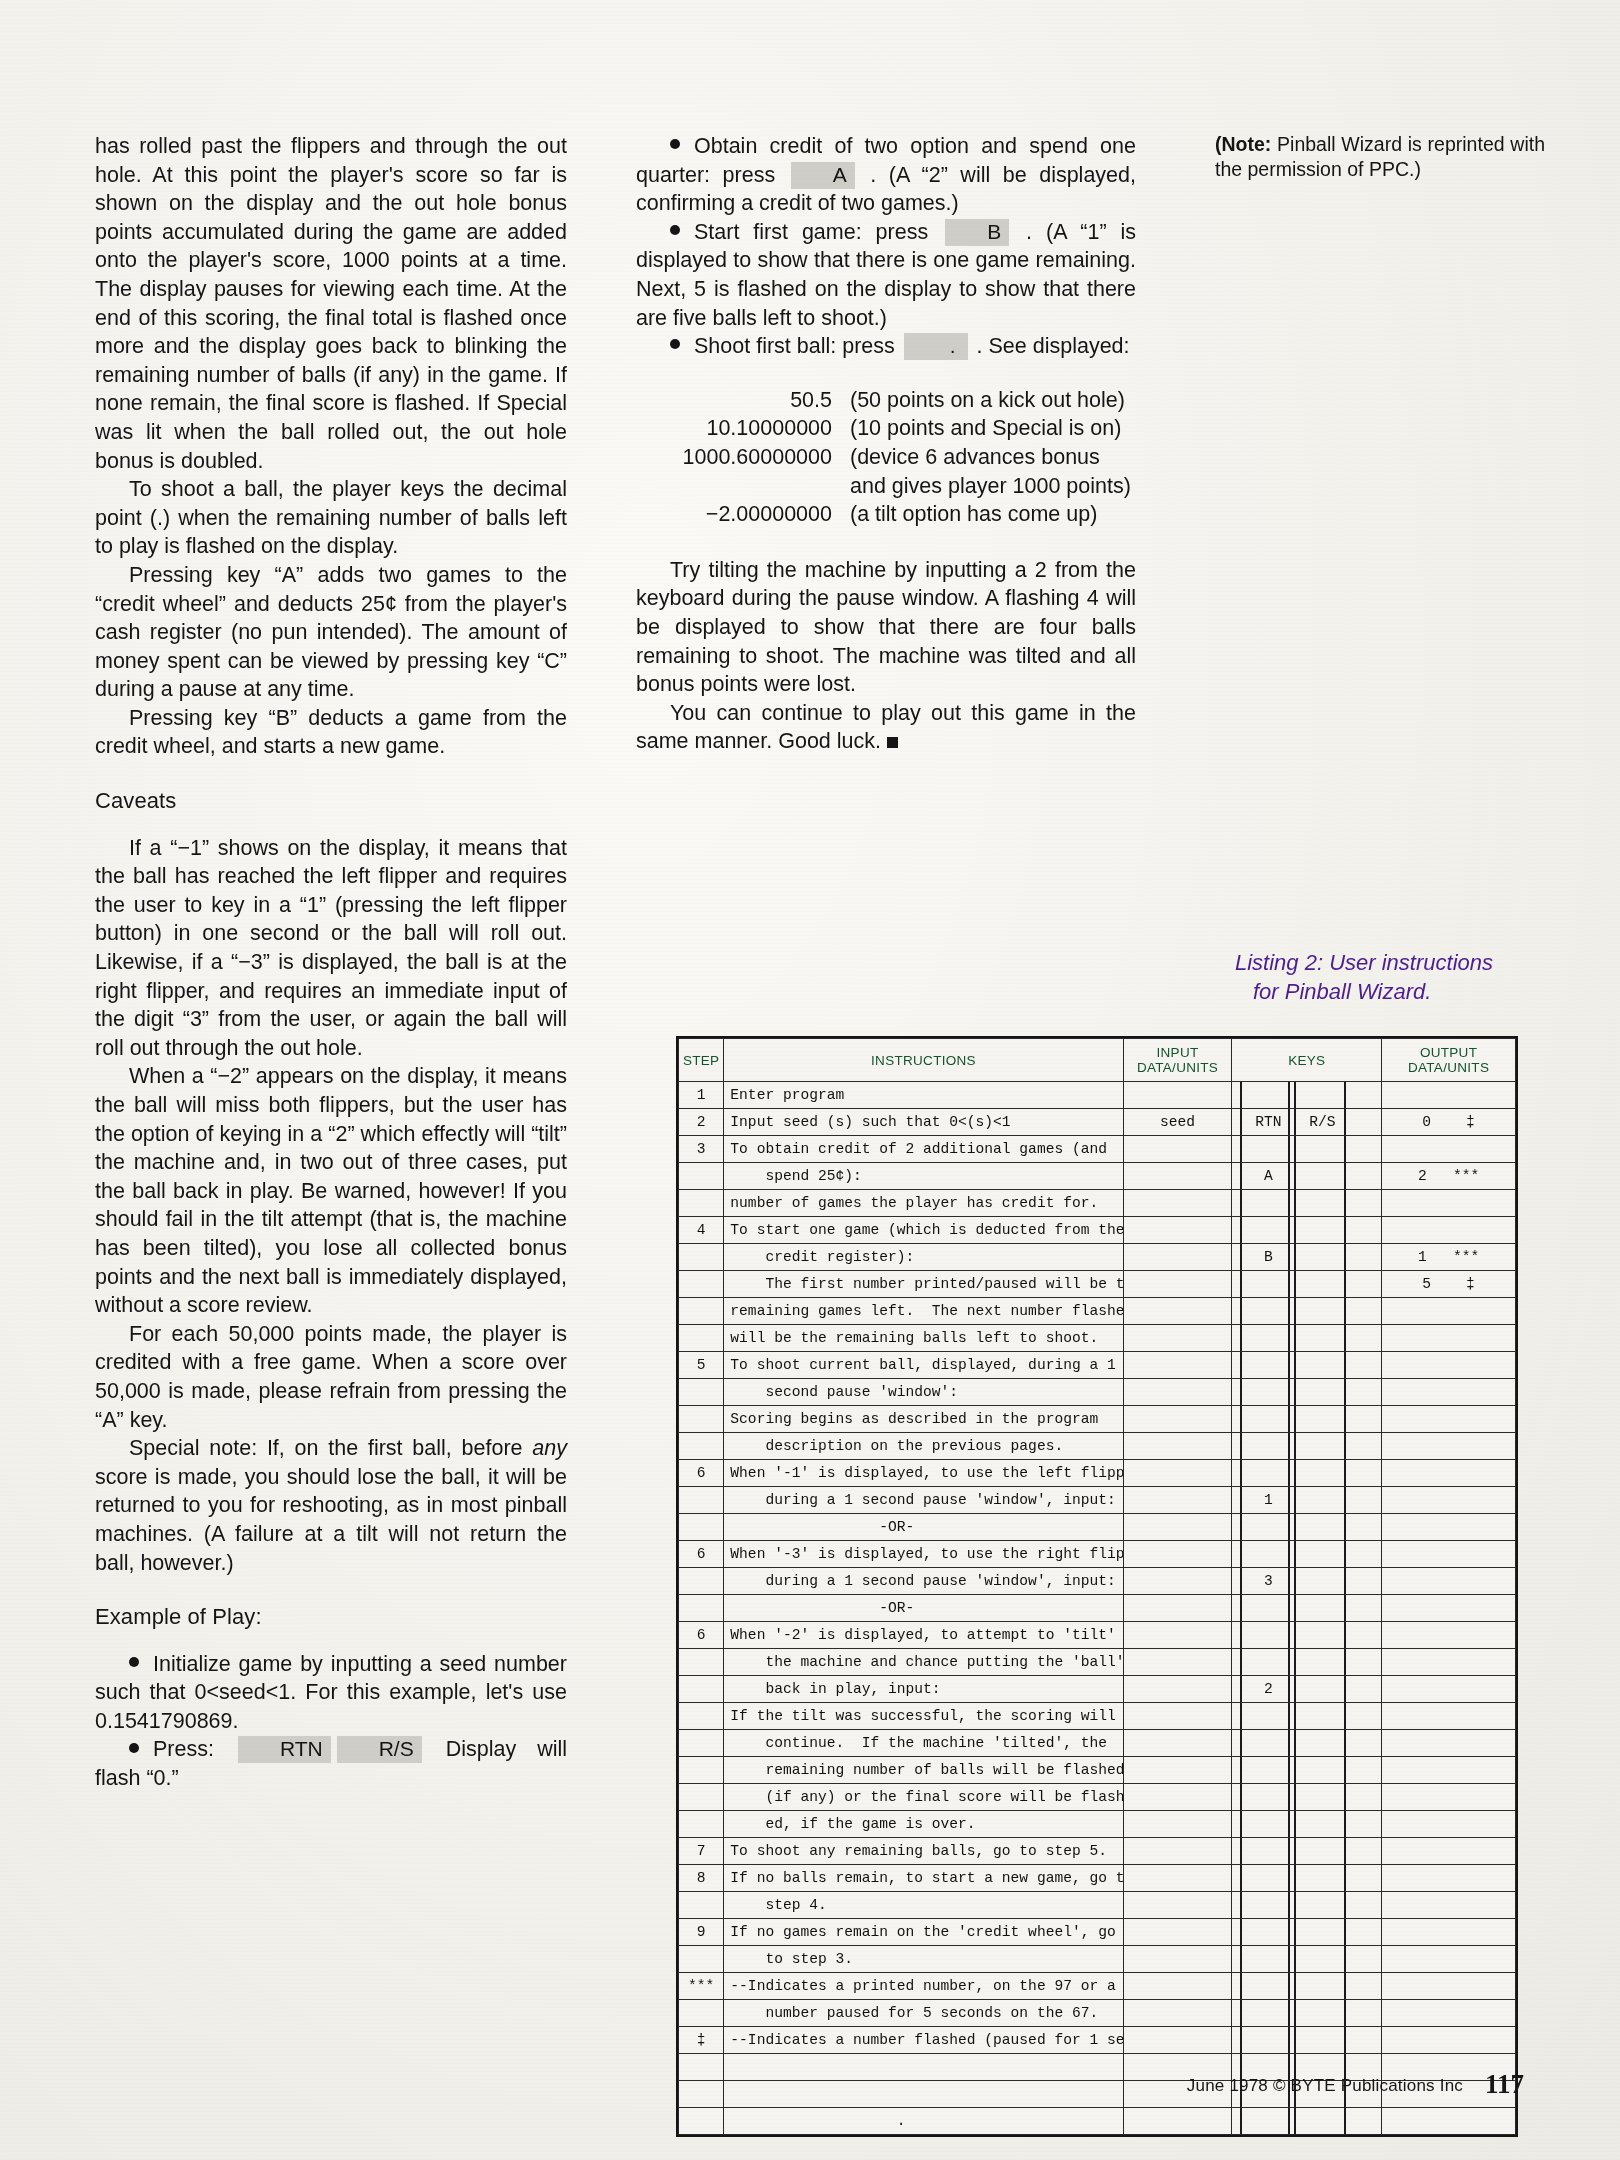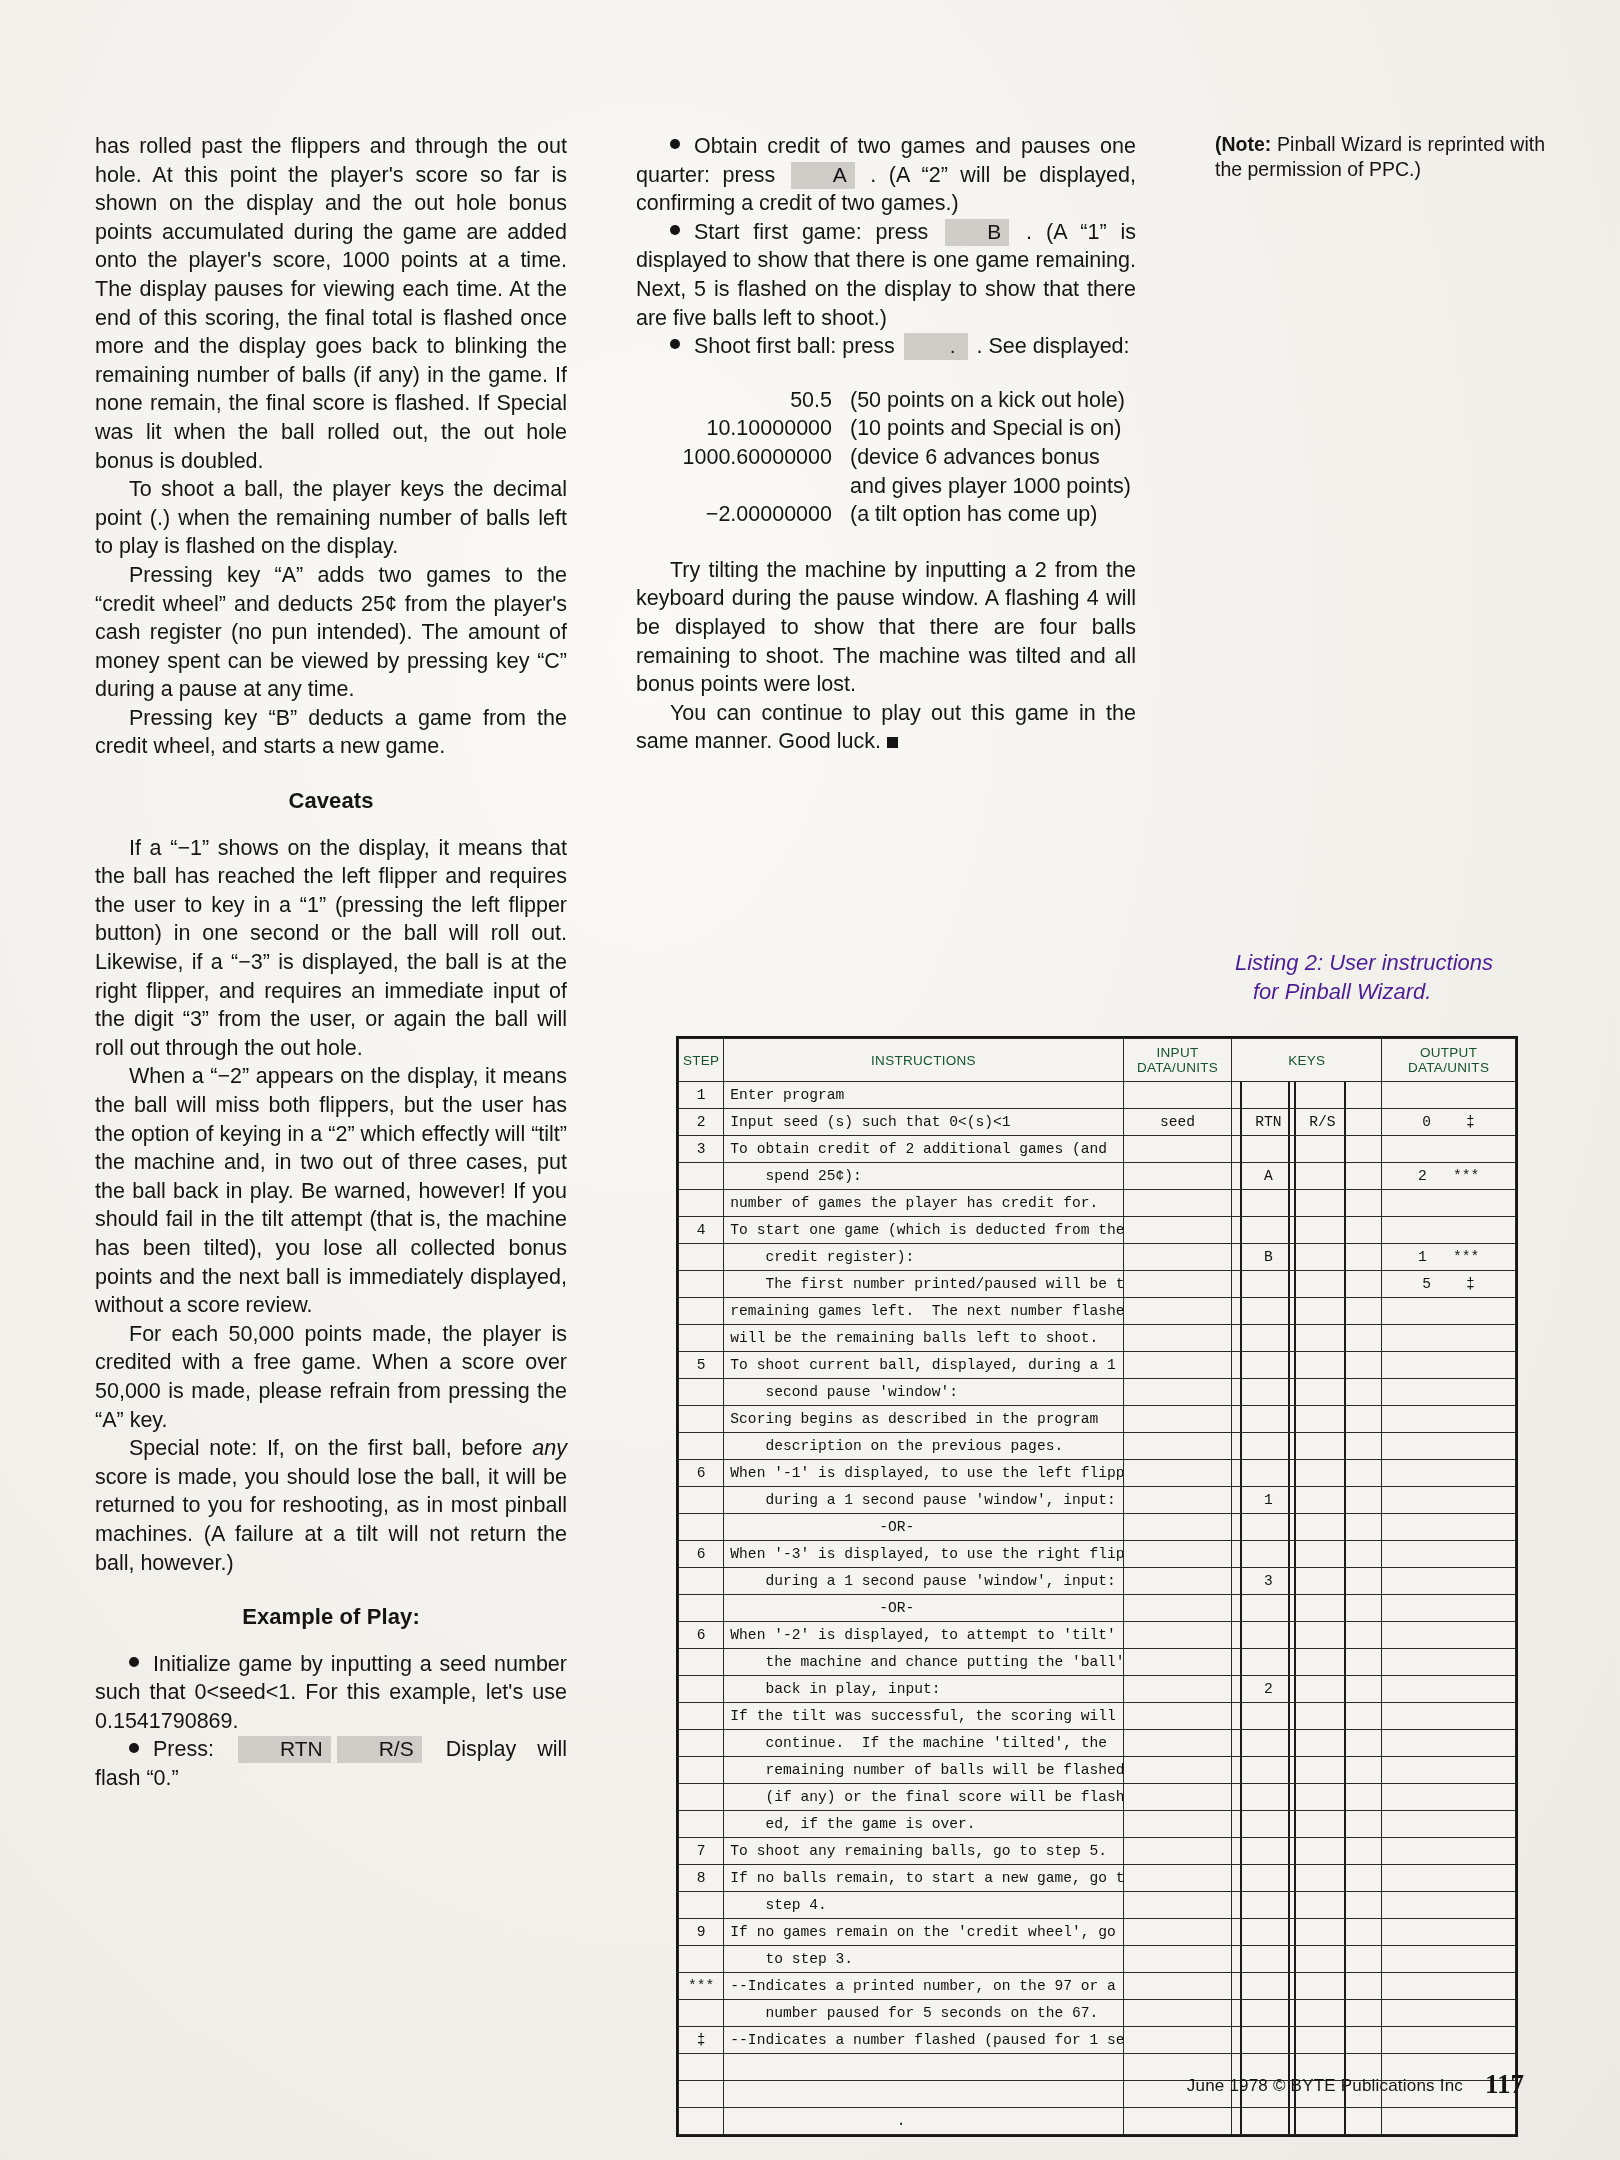--- a/index.html
+++ b/index.html
@@ -40,23 +40,23 @@
     text-align: justify;
     -webkit-font-smoothing: none;
   }
   .col p {
     margin: 0;
     text-indent: 34px;
   }
   .col p.noindent { text-indent: 0; }
   .col h3 {
     font-size: 22px;
-    font-weight: bold;
+    font-weight: normal;
     margin: 26px 0 18px 0;
-    text-align: center;
+    text-align: left;
     letter-spacing: .1px;
   }
 
   #col1 { left: 95px;  top: 132px; width: 472px; }
   #col2 { left: 636px; top: 132px; width: 500px; }
   #col3 { left: 1215px; top: 132px; width: 330px; }
 
   .bullet-row {
     display: block;
     text-indent: 0;
@@ -234,21 +234,21 @@
   <p>For each 50,000 points made, the player is credited with a free game. When a score over 50,000 is made, please refrain from pressing the “A” key.</p>
   <p><span>Special note: If, on the first ball, before </span><i>any</i><span> score is made, you should lose the ball, it will be returned to you for reshooting, as in most pinball machines. (A failure at a tilt will not return the ball, however.)</span></p>
 
   <h3>Example of Play:</h3>
 
   <p class="bullet-row"><span class="dot"></span><span>Initialize game by inputting a seed number such that 0&lt;seed&lt;1. For this example, let's use 0.1541790869.</span></p>
   <p class="bullet-row"><span class="dot"></span><span>Press: </span><span class="key">RTN</span><span class="key">R/S</span><span> Display will flash “0.”</span></p>
 </div>
 
 <div class="col" id="col2">
-  <p class="bullet-row"><span class="dot"></span><span>Obtain credit of two games and pauses one quarter: press </span><span class="key">A</span><span> . (A “2” will be displayed, confirming a credit of two games.)</span></p>
+  <p class="bullet-row"><span class="dot"></span><span>Obtain credit of two option and spend one quarter: press </span><span class="key">A</span><span> . (A “2” will be displayed, confirming a credit of two games.)</span></p>
 
   <p class="bullet-row"><span class="dot"></span><span>Start first game: press </span><span class="key">B</span><span> . (A “1” is displayed to show that there is one game remaining. Next, 5 is flashed on the display to show that there are five balls left to shoot.)</span></p>
 
   <p class="bullet-row"><span class="dot"></span><span>Shoot first ball: press </span><span class="key dotkey">.</span><span> . See displayed:</span></p>
 
   <table class="disp-table">
     <tbody>
       <tr class="gap">
           <td colspan="2"></td>
         </tr>

